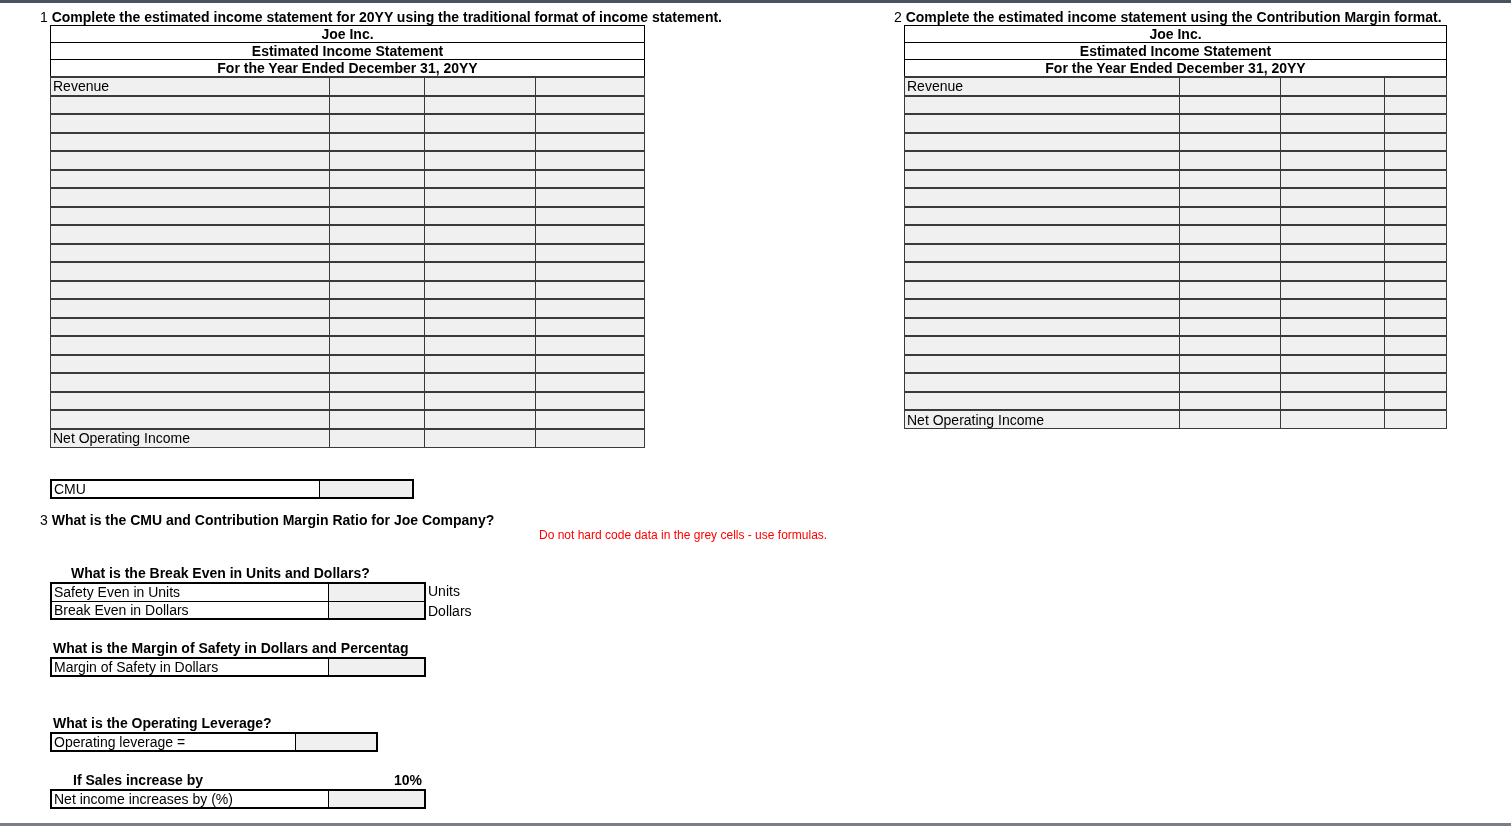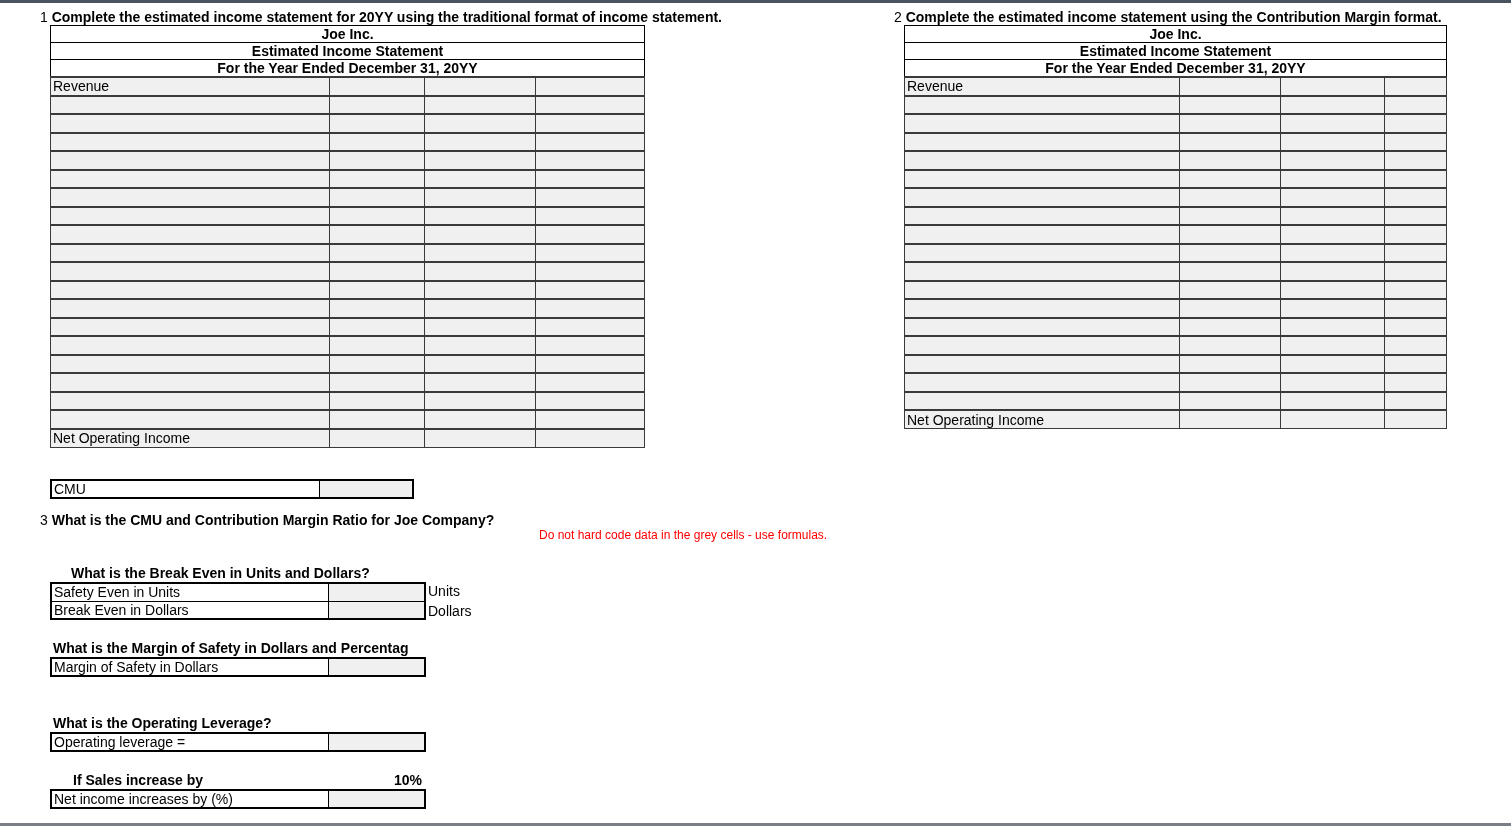--- a/index.html
+++ b/index.html
@@ -363,21 +363,21 @@
       <tr>
         <td class="lbl">Margin of Safety in Dollars</td>
         <td class="val"></td>
       </tr>
 </tbody>
   </table>
 
 <div class="qhead" style="left:53px;top:715px;">
   <span class="txt">What is the Operating Leverage?</span>
 </div>
-<table class="qa" style="left:50px;top:732px;width:376px;">
+<table class="qa" style="left:50px;top:732px;width:328px;">
   <colgroup>
       <col style="width:279px">
       <col style="width:97px">
     </colgroup>
   <tbody>
       <tr>
         <td class="lbl">Operating leverage =</td>
         <td class="val"></td>
       </tr>
 </tbody>

